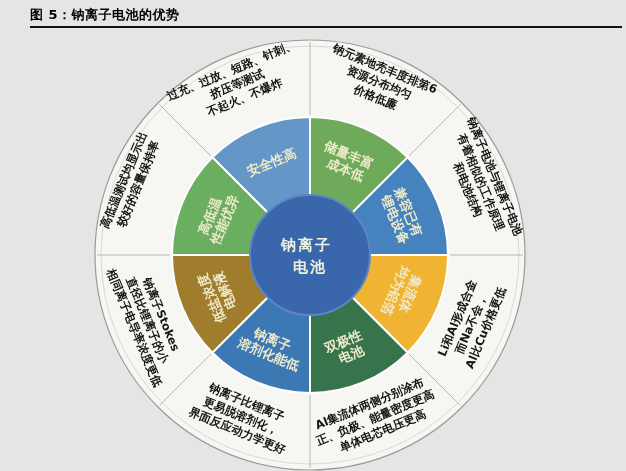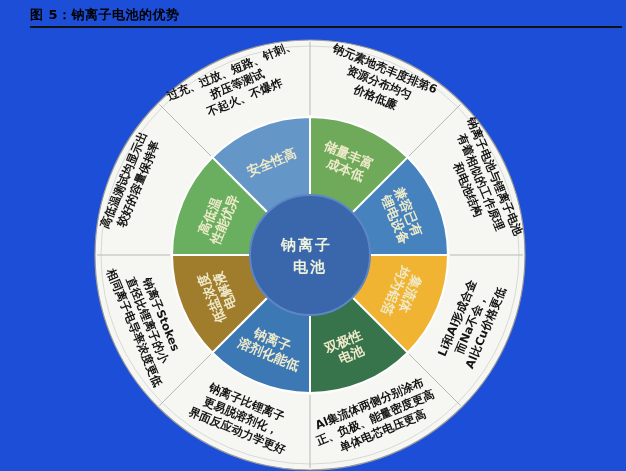--- a/index.html
+++ b/index.html
@@ -1,17 +1,17 @@
 <!DOCTYPE html>
 <html><head>
 <meta charset="utf-8">
 <style>
   html,body{margin:0;padding:0;background:#ffffff;}
   .page{
-    position:relative;width:626px;height:471px;background:#1d4ed8;overflow:hidden;
+    position:relative;width:626px;height:471px;background:#e5e5e5;overflow:hidden;
     font-family:"DejaVu Sans",sans-serif;
   }
   .figure-title{
     position:absolute;left:30px;top:6px;font-size:13px;font-weight:bold;color:#000;
     letter-spacing:0.5px;
   }
   .title-rule{
     position:absolute;left:30px;right:4px;top:26px;height:2px;background:#111;
   }
   svg{position:absolute;left:0;top:0;}

